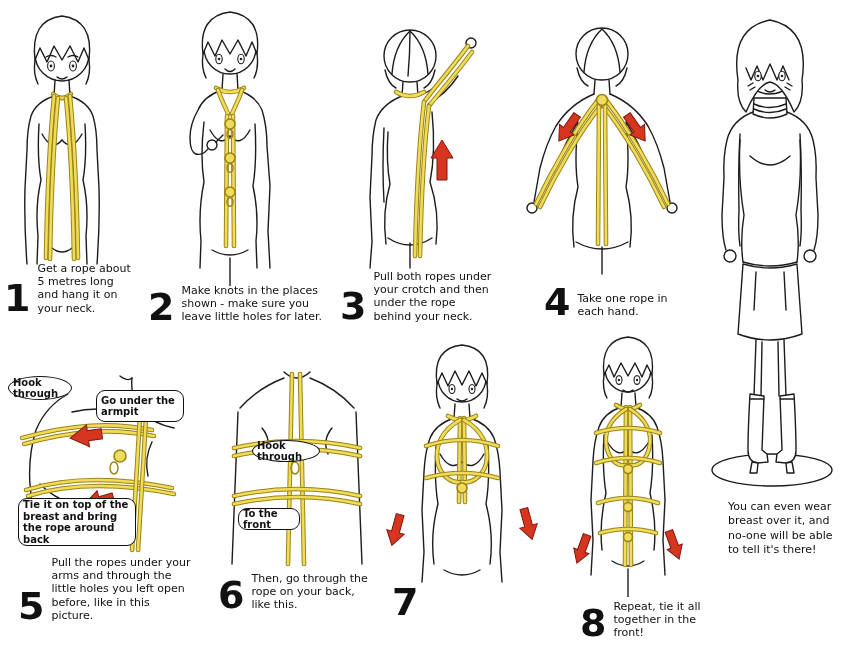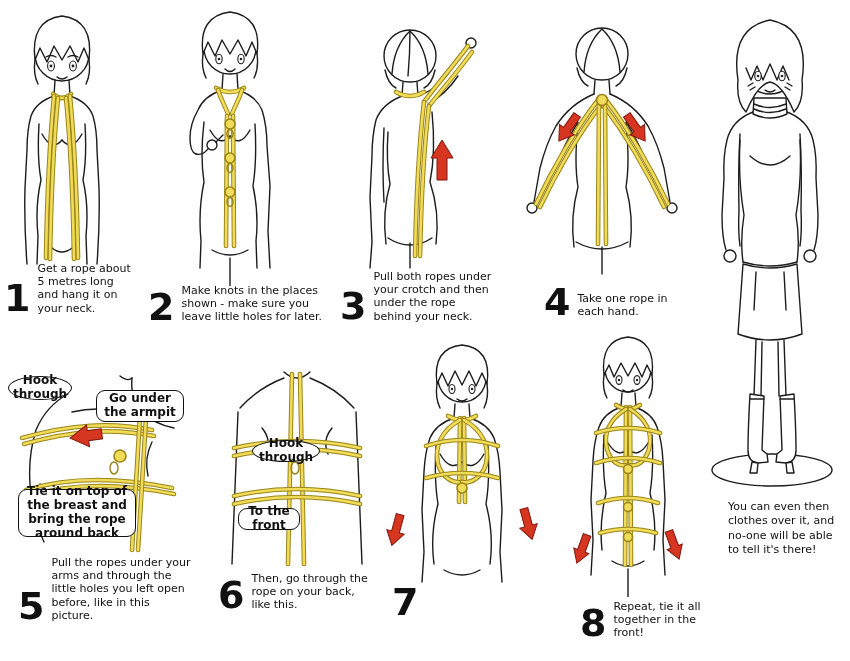--- a/index.html
+++ b/index.html
@@ -13,22 +13,22 @@
   .ropeO{fill:none;stroke:#9a8418;stroke-width:4.6;stroke-linecap:round;}
   .rope{fill:none;stroke:#f0dc58;stroke-width:2.6;stroke-linecap:round;}
   .knotO{fill:#f0dc58;stroke:#9a8418;stroke-width:1.6;}
   .hole{fill:none;stroke:#9a8418;stroke-width:1.4;}
   .arrow{fill:#d63620;stroke:#7e170c;stroke-width:1;}
   
   .caption{position:absolute;display:flex;gap:7px;align-items:flex-end;}
   .step-num{font-size:38px;font-weight:bold;line-height:0.85;}
   .step-text{font-size:11px;line-height:1.2;}
   
-  .bubble{position:absolute;background:#fff;border:1.5px solid #111;font-size:12px;font-weight:bold;
-          display:flex;align-items:center;justify-content:center;text-align:center;
+  .bubble{position:absolute;background:#fff;border:1.5px solid #111;font-size:10px;font-weight:bold;
+          display:flex;align-items:center;justify-content:center;
           line-height:1.15;padding:2px 4px;box-sizing:border-box;z-index:3;}
   .round{border-radius:50%;}
   .rect{border-radius:9px;}
   .note{position:absolute;font-size:11px;line-height:1.3;}
 </style>
 </head>
 <body>
 
 <div class="page">
 
@@ -264,21 +264,21 @@
         <path class="ropeO" d="M144 46 L136 178"></path>
           <path class="rope" d="M144 46 L136 178"></path>
         <circle class="knotO" cx="118" cy="84" r="6"></circle>
           <ellipse class="hole" cx="112" cy="96" rx="4" ry="6"></ellipse>
       </g>
       <path class="arrow" transform="translate(84,64) rotate(-8)" d="M16 -5 L2 -5 L2 -11 L-16 0 L2 11 L2 5 L16 5 Z"></path>
       <path class="arrow" transform="translate(96,130) rotate(-15)" d="M16 -5 L2 -5 L2 -11 L-16 0 L2 11 L2 5 L16 5 Z"></path>
     </svg>
     <div class="bubble round" style="left:6px;top:4px;width:64px;height:24px">Hook through</div>
     <div class="bubble rect" style="left:94px;top:18px;width:88px;height:32px">Go under the armpit</div>
-    <div class="bubble rect" style="left:16px;top:117px;width:118px;height:48px">Tie it on top of the breast and bring the rope around back</div>
+    <div class="bubble rect" style="left:16px;top:126px;width:118px;height:48px">Tie it on top of the breast and bring the rope around back</div>
   </div>
 
   <div class="panel" style="left:222px;top:368px;width:150px;height:200px">
     <svg viewBox="0 0 150 200">
       <g>
         <path class="ln" d="M62 4 Q75 16 88 4"></path>
         <path class="ln" d="M62 10 Q36 20 18 40"></path>
           <path class="ln" d="M88 10 Q114 20 132 40"></path>
         <path class="ln" d="M16 44 L10 196"></path>
           <path class="ln" d="M134 44 L140 196"></path>
@@ -433,15 +433,15 @@
 
   <div class="caption" style="left:392px;top:586px;width:145px">
     <span class="step-num">7</span>
   </div>
 
   <div class="caption" style="left:580px;top:600px;width:152px">
     <span class="step-num">8</span>
     <span class="step-text" style="width:112px">Repeat, tie it all together in the front!</span>
   </div>
 
-  <div class="note" style="left:728px;top:500px;width:118px">You can even then clothes over it, and no-one will be able to tell it's there!</div>
+  <div class="note" style="left:728px;top:500px;width:118px">You can even wear breast over it, and no-one will be able to tell it's there!</div>
 
 </div>
 
 </body></html>

